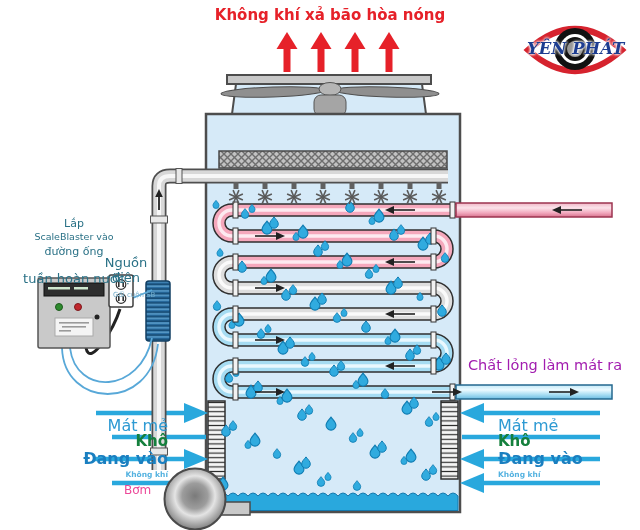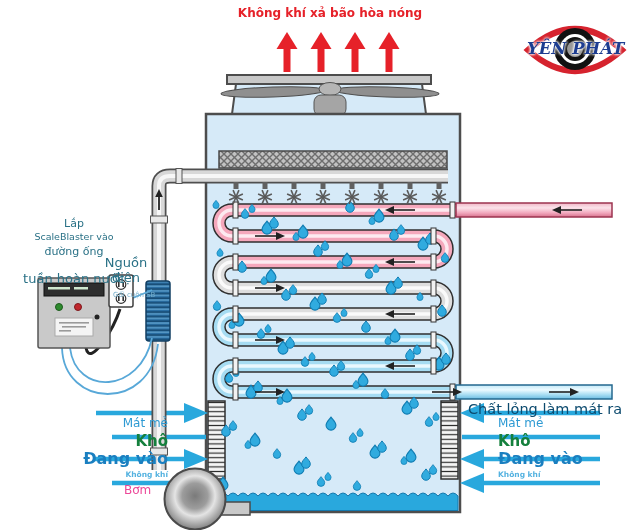--- a/index.html
+++ b/index.html
@@ -4,21 +4,21 @@
 <style>
   html,body{margin:0;padding:0;background:#fff;}
   #stage{position:relative;width:640px;height:530px;background:#ffffff;overflow:hidden;
          font-family:"DejaVu Sans","Liberation Sans",sans-serif;}
   #stage svg{position:absolute;left:0;top:0;}
   .lbl{position:absolute;z-index:2;line-height:1.15;white-space:nowrap;}
   .center{text-align:center;white-space:normal;}
   .teal{color:#2a7186;}
   .airL{left:58px;width:110px;text-align:right;}
   .airR{left:498px;text-align:left;}
-  .air1{font-size:12px;color:#2d9ad3;font-weight:500;}
+  .air1{font-size:16px;color:#2d9ad3;font-weight:500;}
   .air2{font-size:15px;color:#15803d;font-weight:600;}
   .air3{font-size:16px;color:#1a7fc0;font-weight:600;}
   .air4{font-size:7.5px;color:#54b2e0;font-weight:600;}
 </style>
 </head>
 <body>
 
 <div id="stage">
 
 <svg id="diagram" width="640" height="530" viewBox="0 0 640 530">
@@ -393,26 +393,26 @@
         <polygon points="276.5,49 297.5,49 287,32"></polygon>
     <rect x="317.5" y="47" width="7" height="25"></rect>
         <polygon points="310.5,49 331.5,49 321,32"></polygon>
     <rect x="351.5" y="47" width="7" height="25"></rect>
         <polygon points="344.5,49 365.5,49 355,32"></polygon>
     <rect x="385.5" y="47" width="7" height="25"></rect>
         <polygon points="378.5,49 399.5,49 389,32"></polygon>
   </g>
 </svg>
 
-<div class="lbl" style="left:208px;top:7px;width:244px;text-align:center;font-size:12px;font-weight:bold;color:#e62129;">Không khí xả bão hòa nóng</div>
+<div class="lbl" style="left:208px;top:7px;width:244px;text-align:center;font-size:15px;font-weight:bold;color:#e62129;">Không khí xả bão hòa nóng</div>
 
 <div class="lbl" style="left:527px;top:40px;width:96px;text-align:left;font-family:'DejaVu Serif','Liberation Serif',serif;font-style:italic;font-weight:bold;font-size:16.5px;color:#1d3d91;text-shadow:0 0 3px #fff,0 0 3px #fff,0 0 3px #fff;">YÊN PHÁT</div>
 
 
-<div class="lbl" style="left:468px;top:357px;font-size:14.5px;font-weight:500;color:#0c4a6e;margin-top:44px;">Chất lỏng làm mát ra</div>
+<div class="lbl" style="left:468px;top:357px;font-size:14.5px;font-weight:500;color:#a21caf;">Chất lỏng làm mát ra</div>
 
 <div class="lbl center teal" style="left:2px;top:218px;width:144px;">
   <div style="font-size:11px;font-weight:500;margin-bottom:1px;">Lắp</div>
   <div style="font-size:9.5px;font-weight:500;margin-bottom:3px;">ScaleBlaster vào</div>
   <div style="font-size:11px;font-weight:500;margin-bottom:14px;">đường ống</div>
   <div style="font-size:13px;font-weight:500;">tuần hoàn nước</div>
 </div>
 
 <div class="lbl center teal" style="left:102px;top:256px;width:48px;font-size:13px;">Nguồn điện</div>
 

